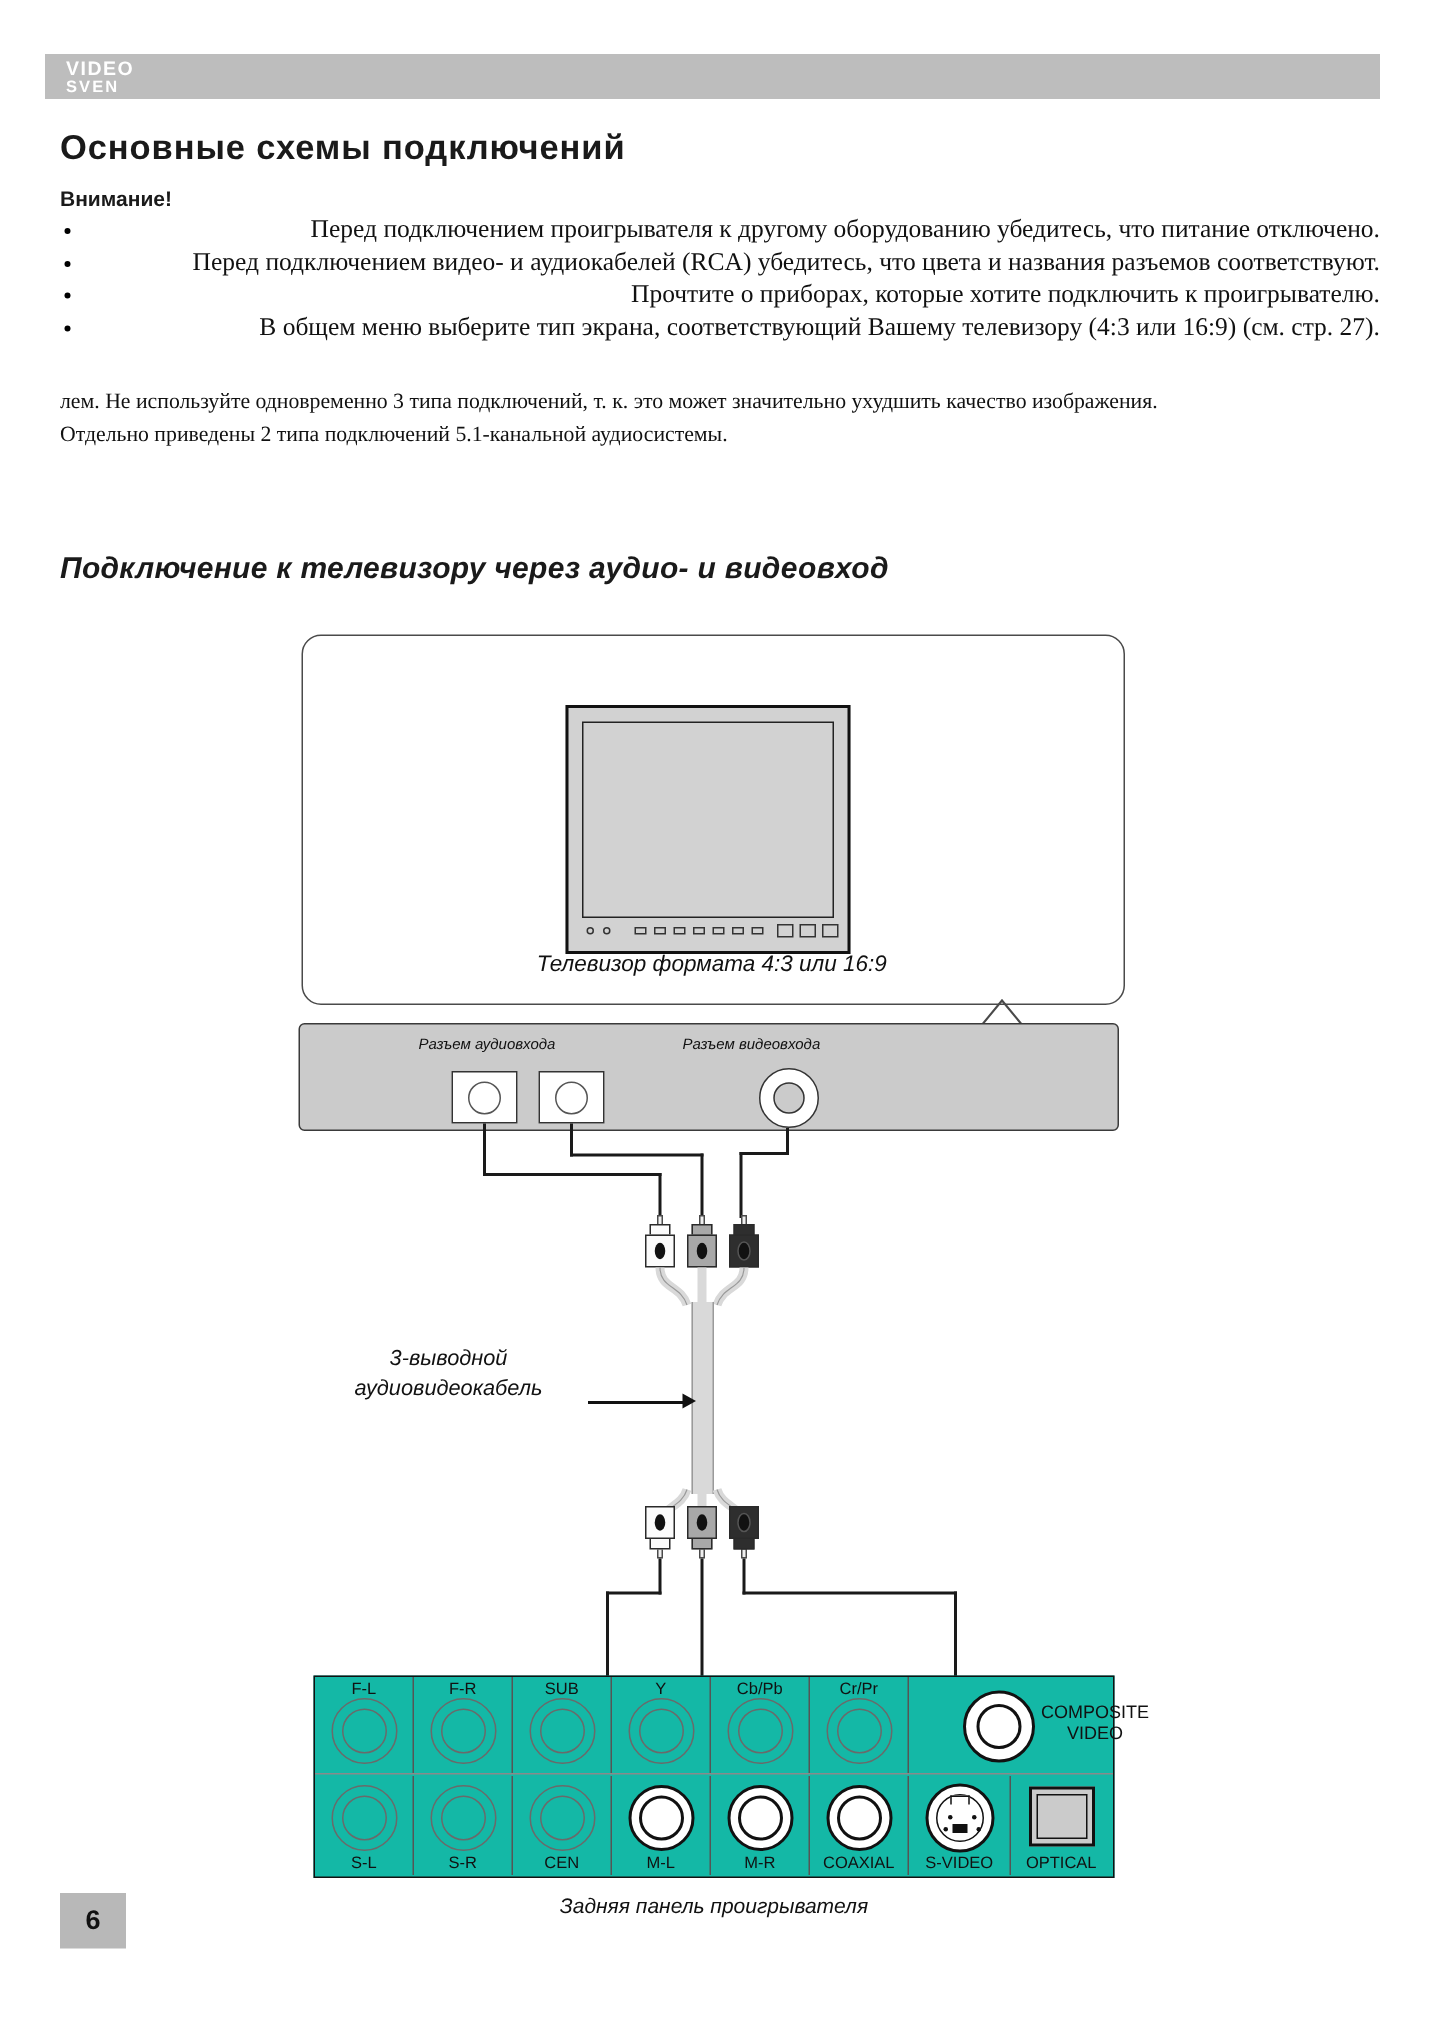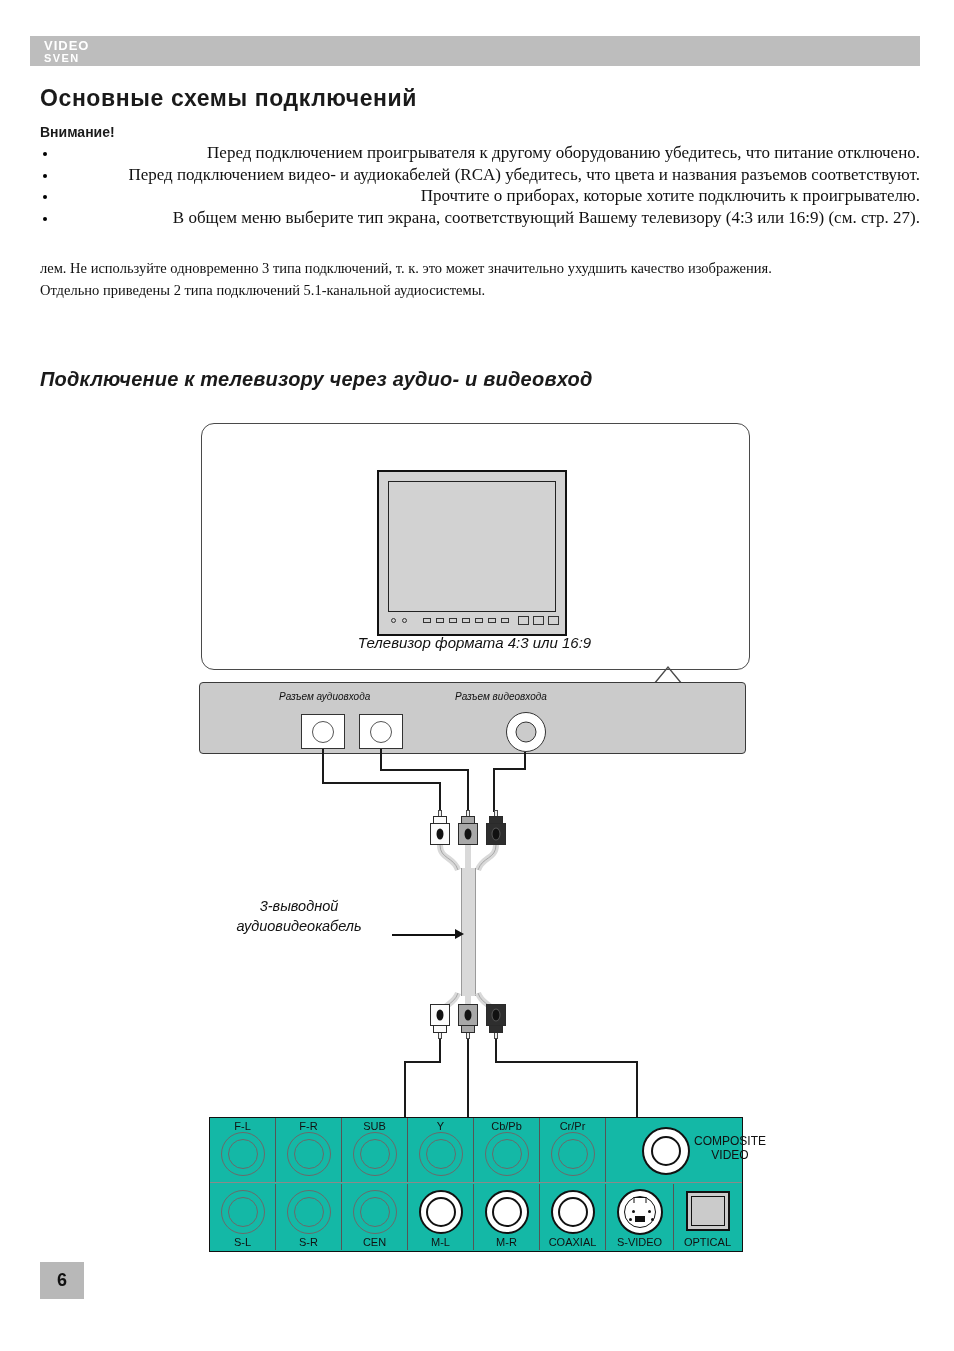--- a/index.html
+++ b/index.html
@@ -524,14 +524,15 @@
     <div class="rcell bot norule" style="left:464px;top:66px;width:67px;height:66px">
       <span class="cap">OPTICAL</span>
       <span class="optical" style="top:7px">
         <span class="in"></span>
       </span>
     </div>
   </div>
 
   <div class="pagebox"></div>
   <div class="pagenum">6</div>
+  <div class="rear-caption">Задняя панель проигрывателя</div>
 
 </div>
 
 </body></html>

